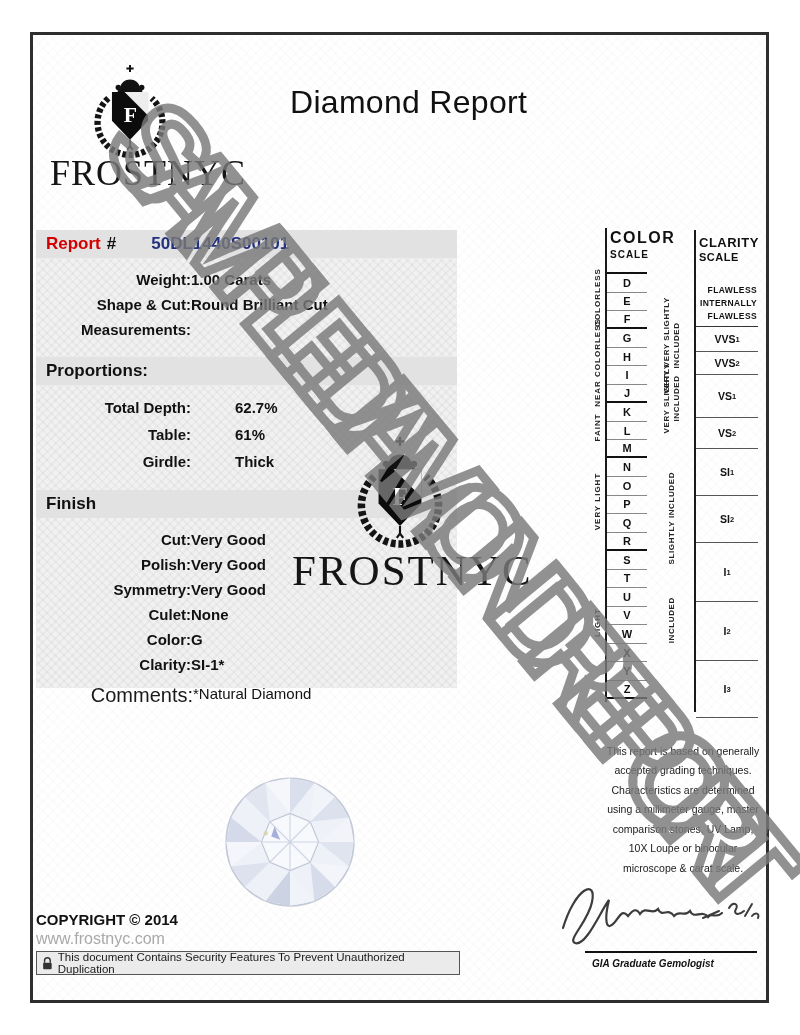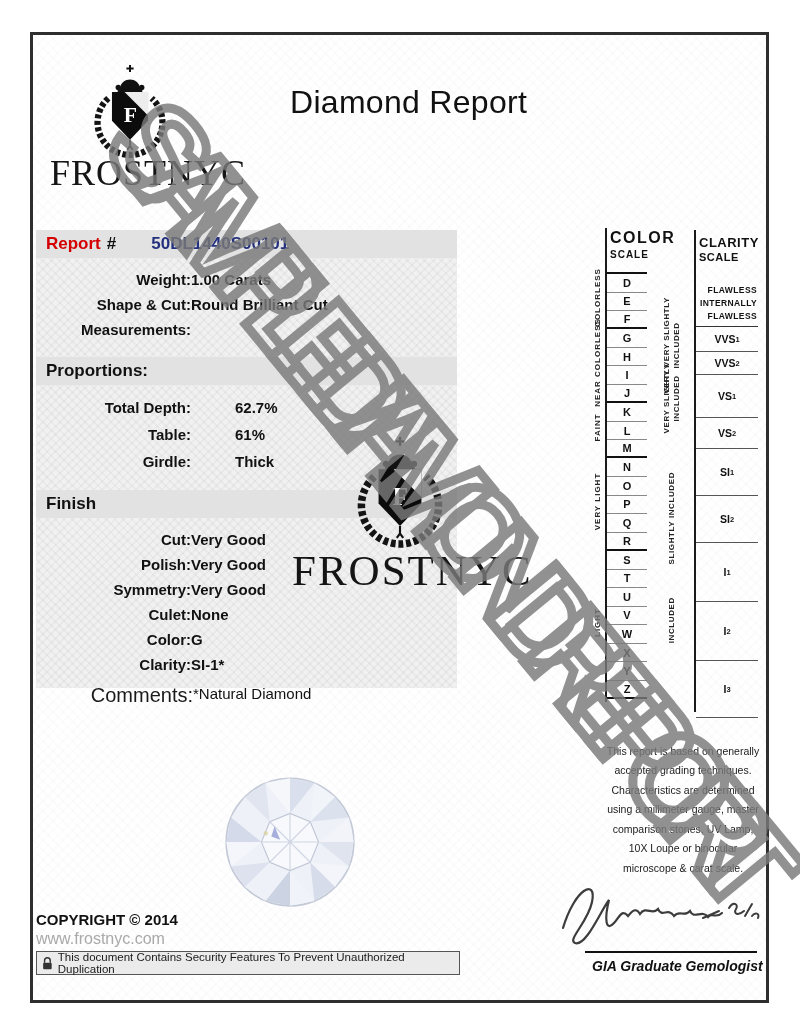--- a/index.html
+++ b/index.html
@@ -58,21 +58,21 @@
           letter-spacing:0.4px;text-align:right;}
   .cl-sections{left:696px;top:326px;width:62px;border-top:1.5px solid #333;}
   .cl-row{border-bottom:1px solid #555;display:flex;align-items:center;
           justify-content:center;font-size:10.5px;font-weight:bold;}
   .cl-row sub{font-size:7.5px;}
 
   
   .disclaimer{left:604px;top:742px;width:158px;font-size:10.5px;line-height:1.85;
               text-align:center;color:#1a1a1a;}
   .sig-line{left:585px;top:951px;width:172px;height:2px;background:#111;}
-  .sig-caption{left:592px;top:958px;font-size:14px;font-weight:bold;font-style:italic;text-align:center;}
+  .sig-caption{left:592px;top:958px;font-size:10px;font-weight:bold;font-style:italic;text-align:center;}
   .copyright{left:36px;top:911px;font-size:15px;font-weight:bold;}
   .website{left:36px;top:930px;font-size:16px;color:#a9a9a9;}
   .security-bar{left:36px;top:951px;width:424px;height:24px;border:1.5px solid #555;
                 background:#ebebeb;display:flex;align-items:center;gap:4px;
                 padding-left:4px;box-sizing:border-box;}
   .security-bar .sec-text{font-size:11.5px;color:#1a1a1a;}
 
   .watermark-svg{left:0;top:0;pointer-events:none;z-index:50;}
   .crest-top{left:84px;top:64px;}
   .crest-center{left:344px;top:436px;}

